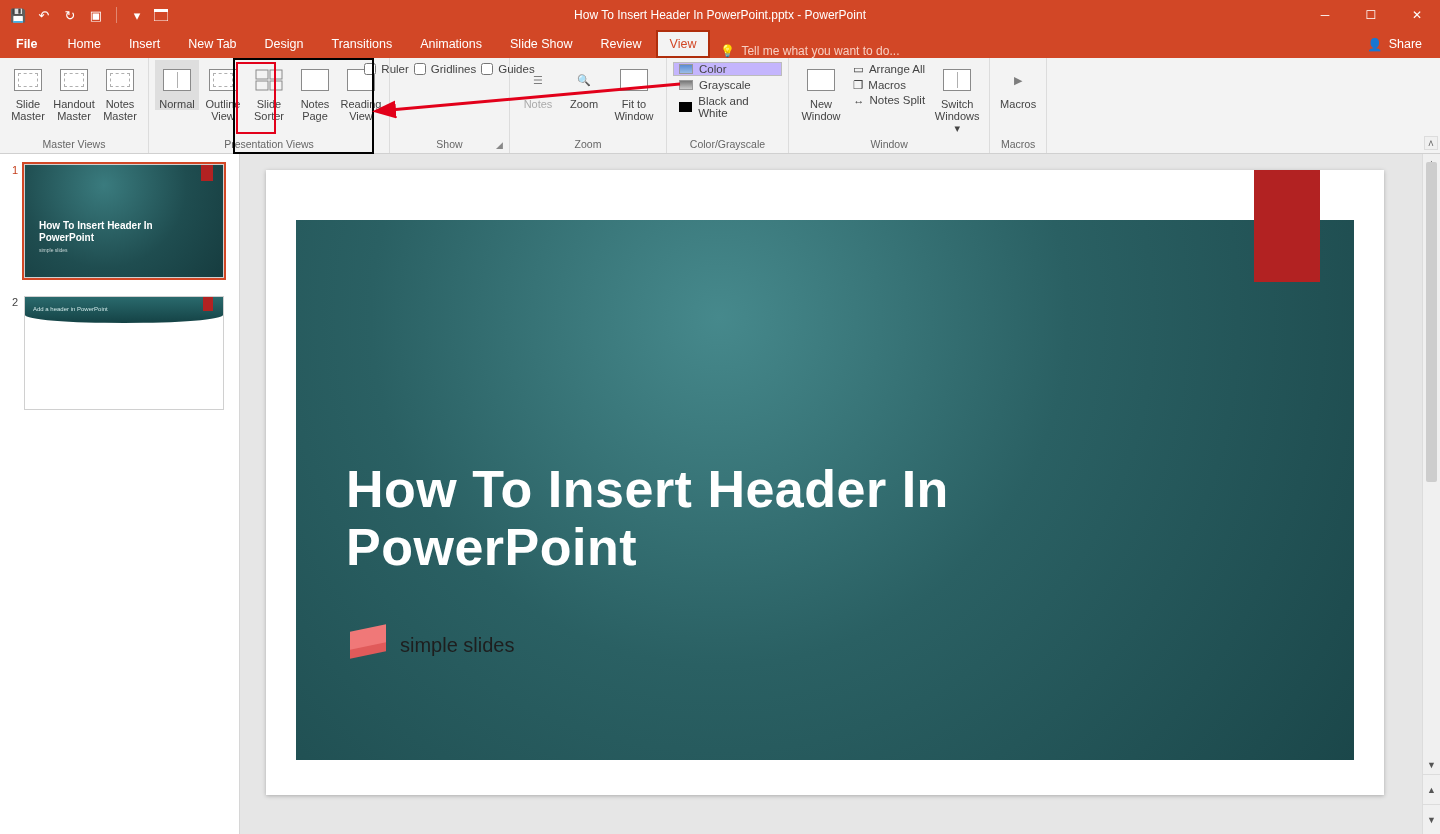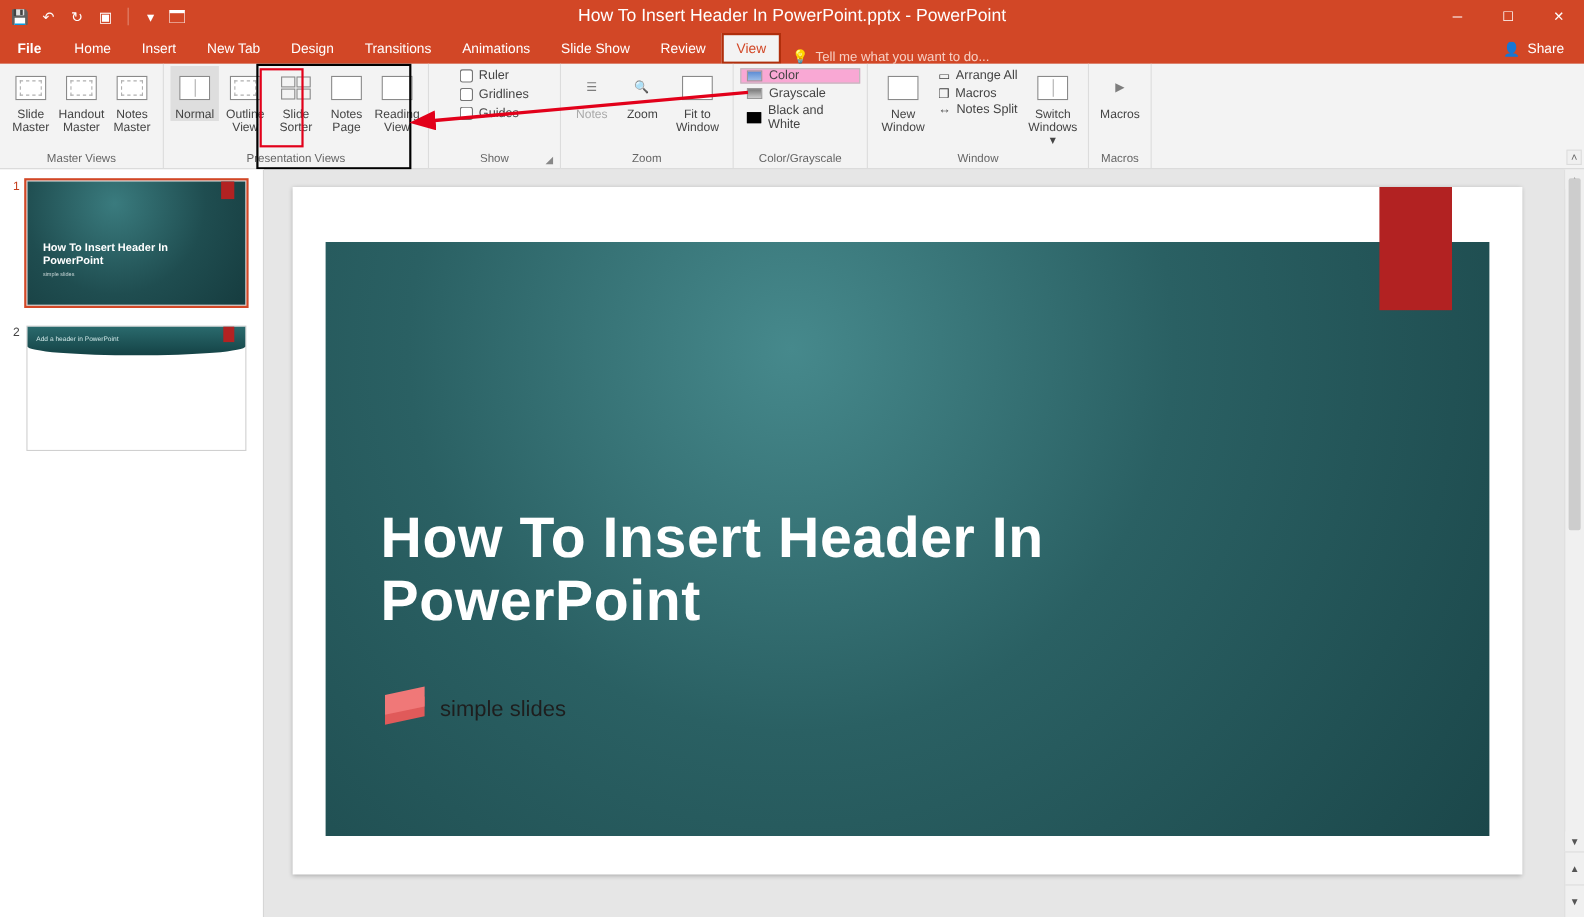--- a/index.html
+++ b/index.html
@@ -3,21 +3,21 @@
 <meta charset="utf-8">
 <style>
 * { margin:0; padding:0; box-sizing:border-box; font-family:"Segoe UI",Arial,sans-serif; }
 body { background:#e6e6e6; width:1440px; height:834px; overflow:hidden; position:relative; }
 
 
 .titlebar { background:#d24726; height:30px; display:flex; align-items:center; color:#fff; position:relative; }
 .qat { display:flex; align-items:center; padding-left:10px; gap:10px; }
 .qat-ic { width:16px; height:16px; display:flex; align-items:center; justify-content:center; font-size:13px; color:#fff; cursor:pointer; }
 .qat-sep { width:1px; height:16px; background:rgba(255,255,255,.35); margin:0 2px; }
-.title-text { position:absolute; left:50%; transform:translateX(-50%); font-size:16px; }
+.title-text { position:absolute; left:50%; transform:translateX(-50%); font-size:12px; }
 .win-ctrl { margin-left:auto; display:flex; }
 .win-btn { width:46px; height:30px; display:flex; align-items:center; justify-content:center; font-size:12px; color:#fff; cursor:pointer; }
 .ribbon-display { width:32px; height:30px; display:flex; align-items:center; justify-content:center; margin-right:4px; }
 
 
 .tabsrow { background:#d24726; height:28px; display:flex; align-items:flex-end; color:#fff; font-size:12.5px; }
 .file-tab { background:transparent; padding:0 16px; height:28px; display:flex; align-items:center; cursor:pointer;font-weight:bold; }
 .tab { padding:0 14px; height:28px; display:flex; align-items:center; cursor:pointer; }
 .tab.active { background:#f3f3f3; color:#d24726; outline:2px solid #b02e0c; outline-offset:-2px; }
 .tellme { display:flex; align-items:center; gap:6px; margin-left:10px; color:#f7cfc3; font-size:12px; }
@@ -27,26 +27,26 @@
 
 
 .ribbon { background:#f3f3f3; height:96px; border-bottom:1px solid #d0d0d0; display:flex; position:relative; }
 .group { display:flex; flex-direction:column; align-items:center; border-right:1px solid #dcdcdc; padding:2px 6px 0 6px; position:relative; }
 .group-body { display:flex; flex:1; align-items:flex-start; gap:2px; }
 .group-label { font-size:10.5px; color:#666; padding-bottom:3px; }
 .bigbtn { display:flex; flex-direction:column; align-items:center; width:44px; padding-top:4px; text-align:center; font-size:11px; color:#444; cursor:pointer; line-height:12px; gap:2px;}
 .bigbtn.selected { background:#dedede; }
 .bigbtn .bicon { width:32px; height:32px; display:flex; align-items:center; justify-content:center; color:#7d7d7d;}
 .bigbtn.wide { width:52px;}
-.chklist { display:flex; flex-direction:column; gap:5px; padding-top:3px; font-size:11.5px; color:#444; }
+.chklist { display:flex; flex-direction:row; gap:5px; padding-top:3px; font-size:11.5px; color:#444; }
 .chk { display:flex; align-items:center; gap:5px; cursor:pointer; }
 .chk input { width:12px; height:12px; }
 .colorlist { display:flex; flex-direction:column; gap:2px; padding-top:2px; font-size:11.5px; color:#444; }
 .coloritem { display:flex; align-items:center; gap:6px; padding:1px 6px; cursor:pointer; }
-.coloritem.sel { background:#f9a8d4; border:1px solid #bcbcbc; padding:0 5px;}
+.coloritem.sel { background:#c4b5fd; border:1px solid #bcbcbc; padding:0 5px;}
 .swatch { width:14px; height:10px; border:1px solid #999; }
 .winlist { display:flex; flex-direction:column; gap:2px; padding-top:2px; font-size:11.5px; color:#444; }
 .winitem { display:flex; align-items:center; gap:5px; padding:0 4px; cursor:pointer;}
 .launcher { position:absolute; right:3px; bottom:3px; width:10px; height:10px; font-size:9px; color:#888; cursor:pointer;}
 
 
 .anno-master-box { position:absolute; border:2px solid #000; left:233px; top:58px; width:141px; height:96px; pointer-events:none; }
 .anno-slidemaster { position:absolute; border:2px solid #e2001a; left:236px; top:62px; width:40px; height:72px; pointer-events:none; }
 .arrow { position:absolute; pointer-events:none; }
 

